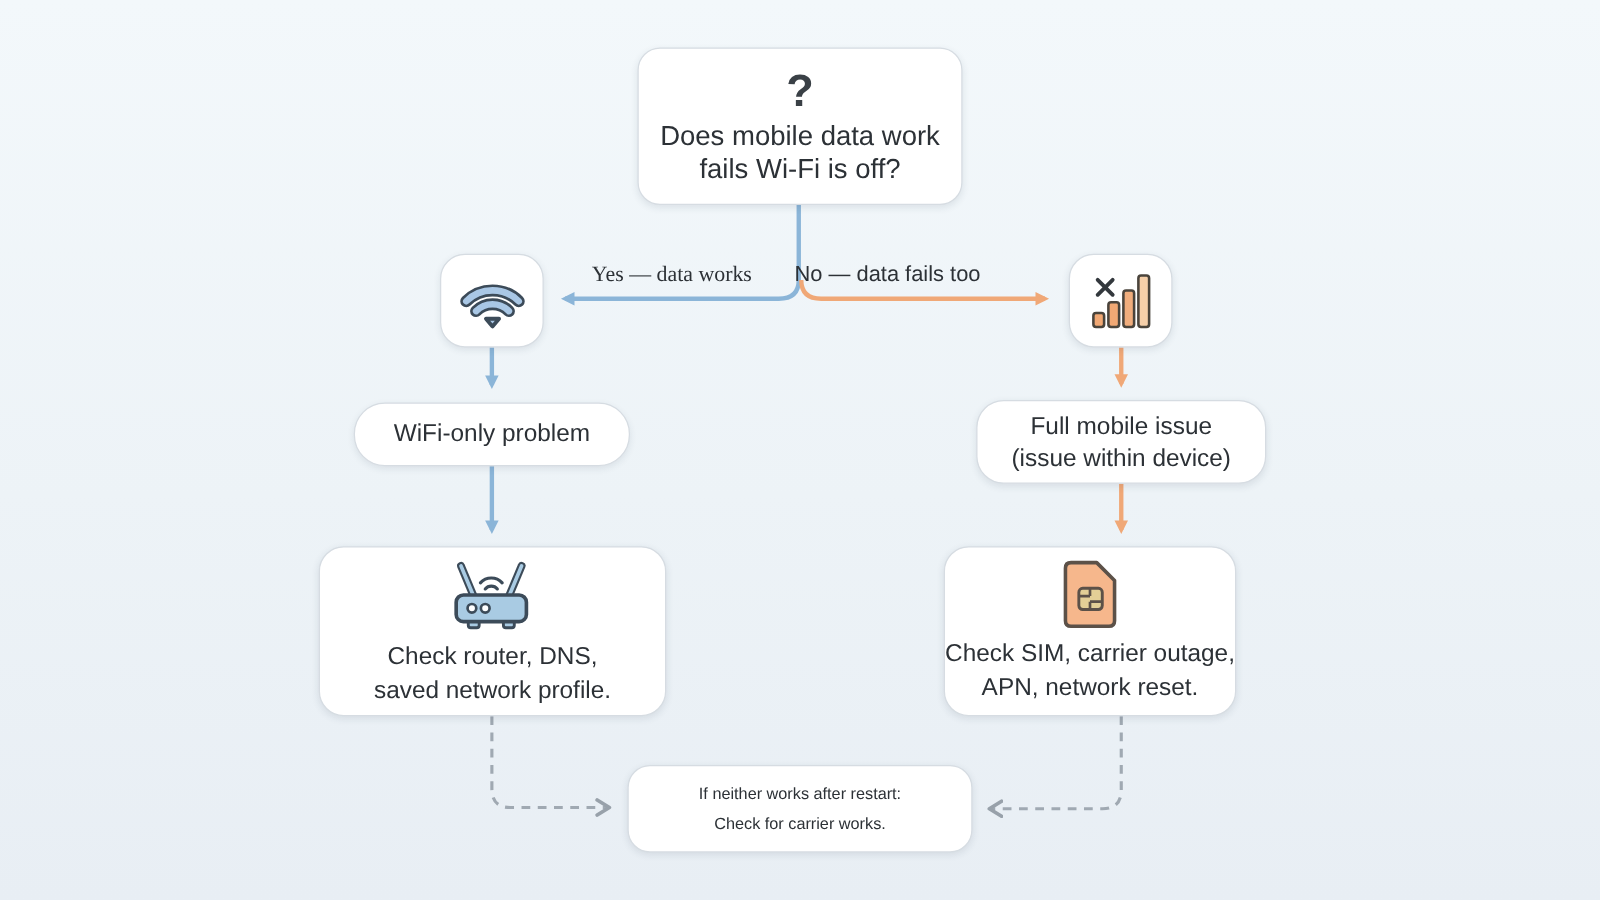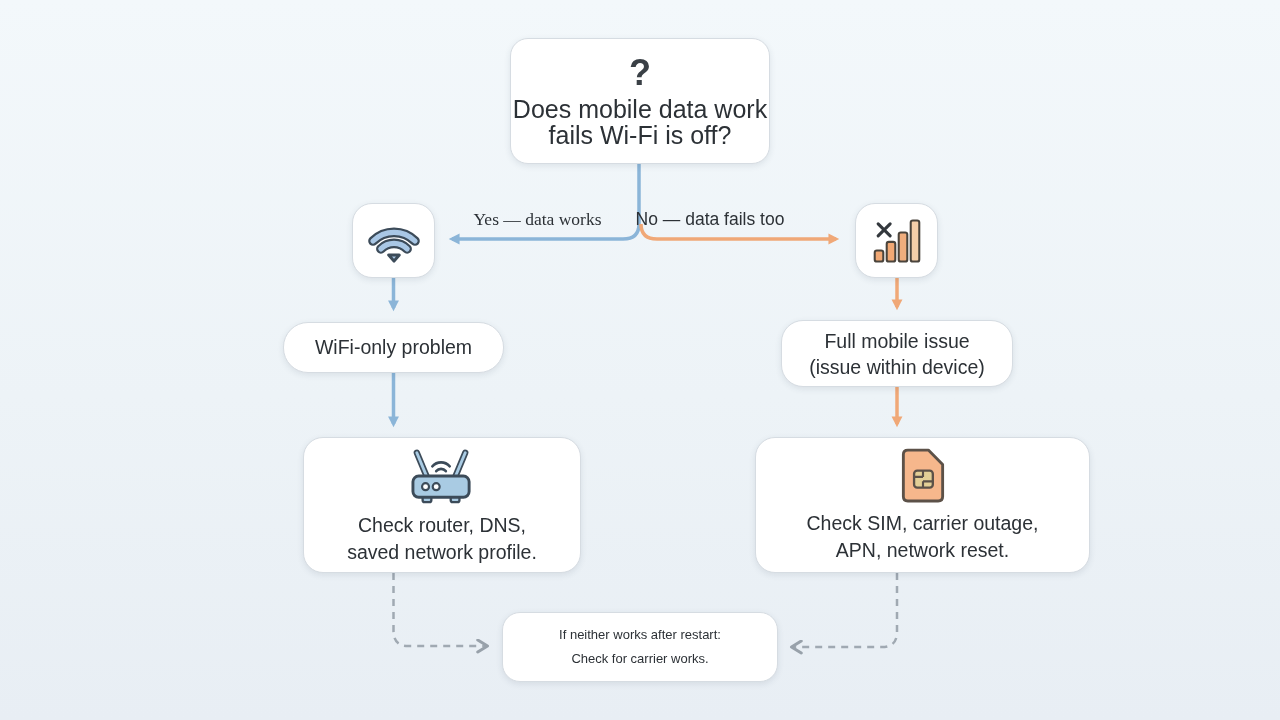--- a/index.html
+++ b/index.html
@@ -26,21 +26,21 @@
     box-sizing:border-box;
   }
   .node .line{display:block;}
   .q-glyph{
     font-size:36px;
     font-weight:600;
     color:#3a4046;
     line-height:38px;
     margin-bottom:4px;
   }
-  .q-text{font-size:25px;line-height:26px;}
+  .q-text{font-size:22px;line-height:26px;}
   .body-text{font-size:19.5px;line-height:27px;}
   .pill-text{font-size:19.5px;}
   .fallback-text{font-size:13px;line-height:24px;}
   .edge-label{
     position:absolute;
     font-size:17.5px;
     color:#2c3136;
     text-align:center;
     white-space:nowrap;
   }
@@ -120,21 +120,21 @@
     <span class="pill-text">WiFi-only problem</span>
   </div>
 
   <div class="node" style="left:781px;top:320px;width:232px;height:67px;border-radius:22px;">
     <div class="body-text" style="line-height:26px;">
       <span class="line">Full mobile issue</span>
       <span class="line">(issue within device)</span>
     </div>
   </div>
 
-  <div class="node" style="left:255px;top:437px;width:278px;height:136px;border-radius:20px;margin-left:48px;">
+  <div class="node" style="left:255px;top:437px;width:278px;height:136px;border-radius:20px;">
     <span class="icon-wrap" style="margin-bottom:5px;">
       <svg width="76" height="62" viewBox="0 0 76 64">
         <path d="M22 32 L12 8" stroke="#3c4b59" stroke-width="6.5" stroke-linecap="round"></path>
         <path d="M22 32 L12 8" stroke="#a9cbe3" stroke-width="3" stroke-linecap="round"></path>
         <path d="M52 32 L62 8" stroke="#3c4b59" stroke-width="6.5" stroke-linecap="round"></path>
         <path d="M52 32 L62 8" stroke="#a9cbe3" stroke-width="3" stroke-linecap="round"></path>
         <path d="M28 22 A12 12 0 0 1 46 22" fill="none" stroke="#3c4b59" stroke-width="2.6" stroke-linecap="round"></path>
         <path d="M32 27 A6.5 6.5 0 0 1 42 27" fill="none" stroke="#3c4b59" stroke-width="2.6" stroke-linecap="round"></path>
         <rect x="18" y="52" width="9" height="7" rx="2" fill="#a9cbe3" stroke="#3c4b59" stroke-width="2.4"></rect>
         <rect x="47" y="52" width="9" height="7" rx="2" fill="#a9cbe3" stroke="#3c4b59" stroke-width="2.4"></rect>
@@ -142,21 +142,21 @@
         <circle cx="21" cy="43" r="3.6" fill="#ffffff" stroke="#3c4b59" stroke-width="2.2"></circle>
         <circle cx="32" cy="43" r="3.6" fill="#ffffff" stroke="#3c4b59" stroke-width="2.2"></circle>
       </svg>
     </span>
     <div class="body-text">
       <span class="line">Check router, DNS,</span>
       <span class="line">saved network profile.</span>
     </div>
   </div>
 
-  <div class="node" style="left:755px;top:437px;width:335px;height:136px;border-radius:20px;">
+  <div class="node" style="left:755px;top:437px;width:234px;height:136px;border-radius:20px;">
     <span class="icon-wrap" style="margin-bottom:5px;">
       <svg width="50" height="58" viewBox="0 0 56 64">
         <path d="M11 3 H34 L50 19 V55 Q50 60 45 60 H11 Q6 60 6 55 V8 Q6 3 11 3 Z" fill="#f6b78c" stroke="#5c5148" stroke-width="3.2" stroke-linejoin="round"></path>
         <rect x="18" y="26" width="21" height="19" rx="3.5" fill="#e3cf96" stroke="#5c5148" stroke-width="2.6"></rect>
         <path d="M18 33 H28 M28 26 V33 M28 38 H39 M28 38 V45" fill="none" stroke="#5c5148" stroke-width="2.4"></path>
       </svg>
     </span>
     <div class="body-text">
       <span class="line">Check SIM, carrier outage,</span>
       <span class="line">APN, network reset.</span>

